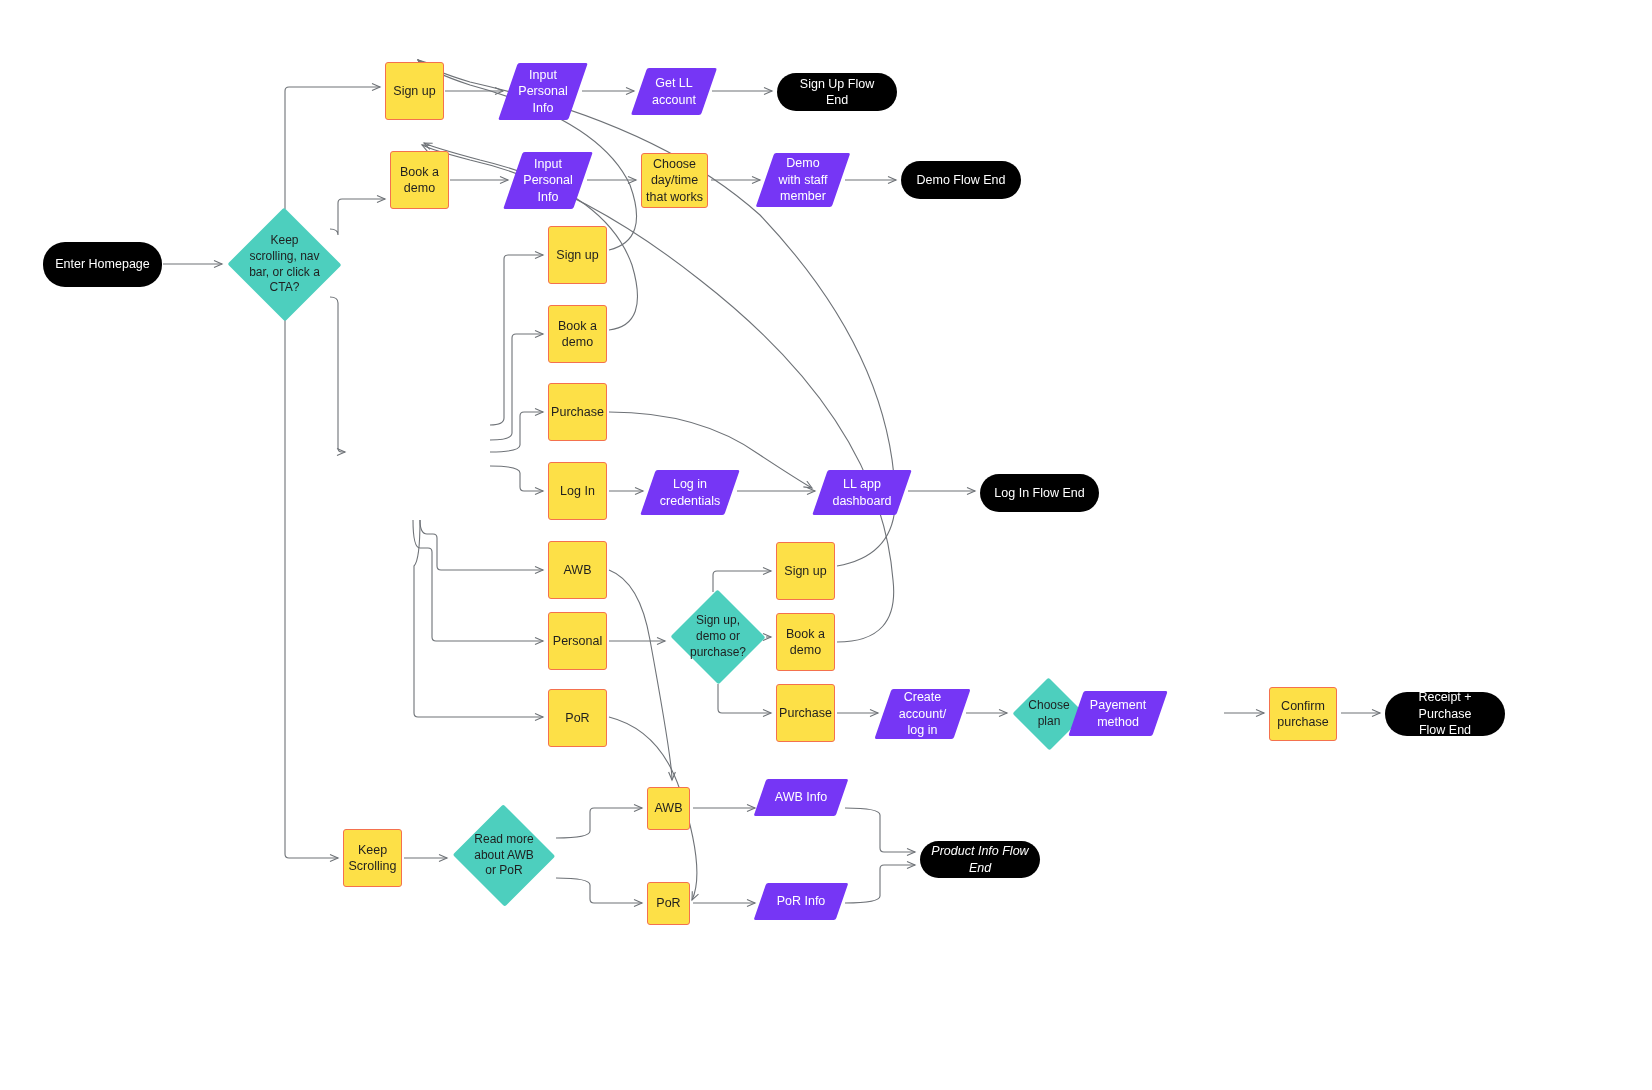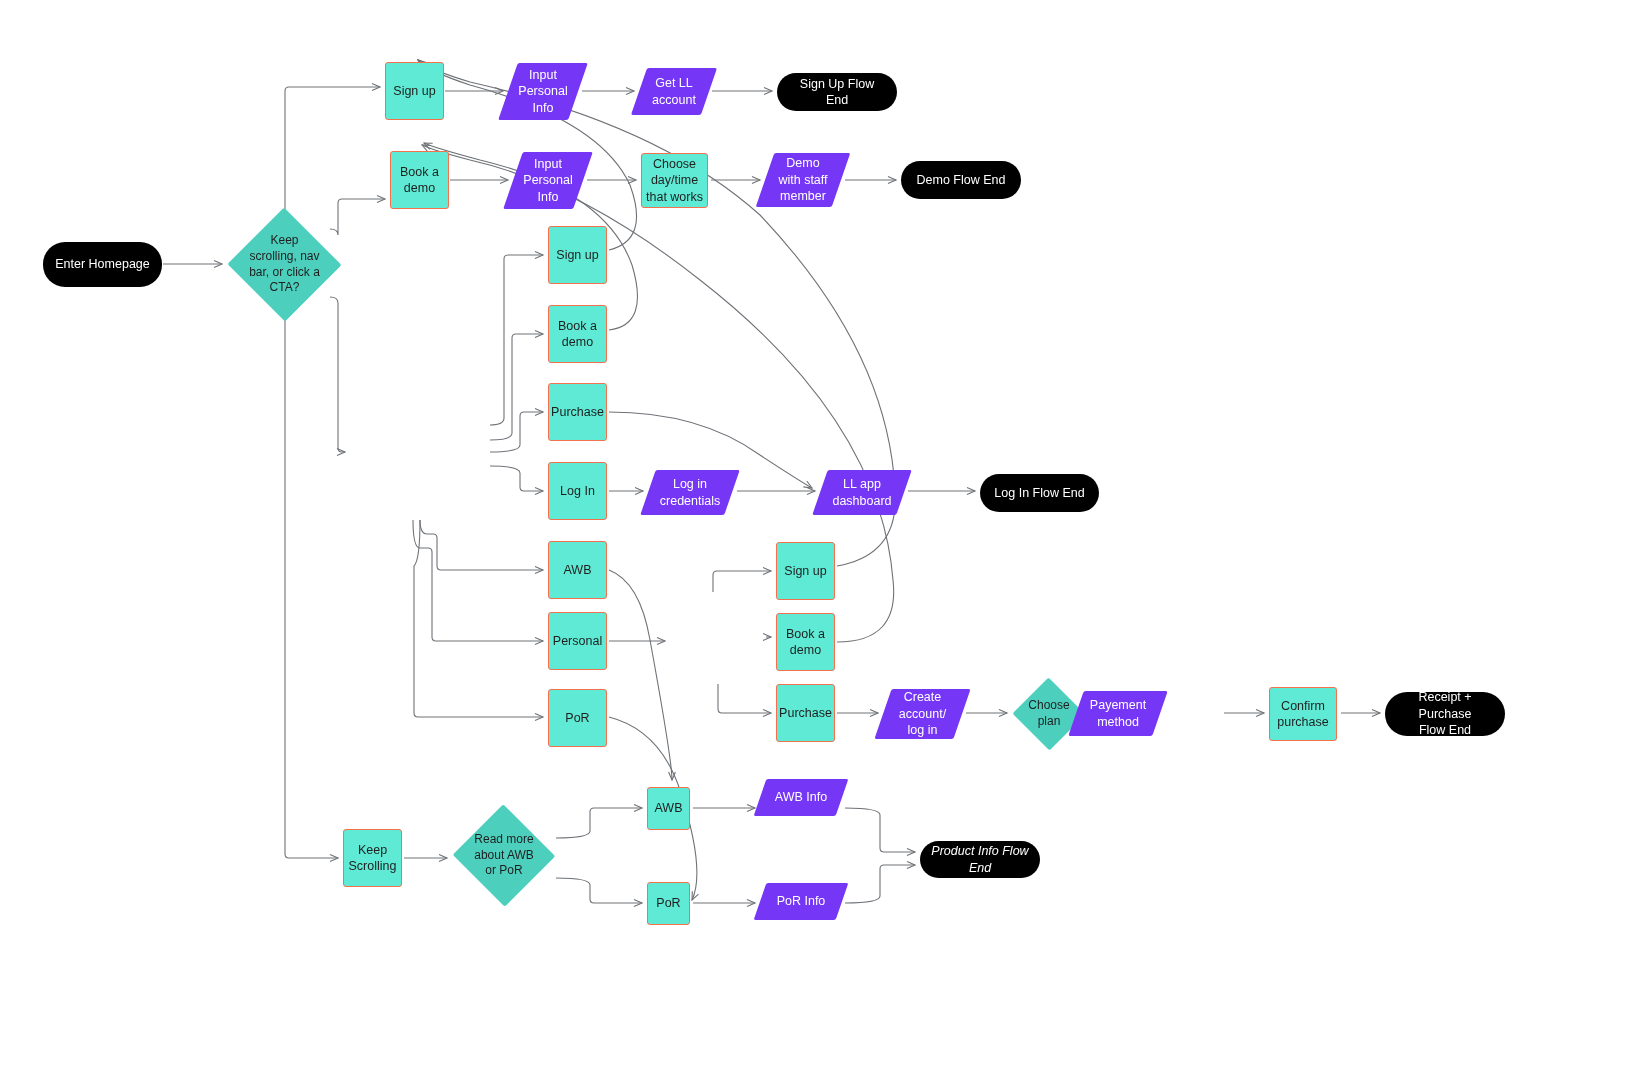--- a/index.html
+++ b/index.html
@@ -31,21 +31,21 @@
     display: flex;
     align-items: center;
     justify-content: center;
     text-align: center;
     line-height: 1.32;
     white-space: pre-line;
     z-index: 2;
   }
   
   .n-process {
-    background: #5eead4;
+    background: #fde047;
     border: 1.6px solid #F4714E;
     border-radius: 3px;
     color: #1f1f1f;
     font-size: 12.5px;
     padding: 2px 4px;
   }
   
   .n-term {
     background: #000000;
     border-radius: 22px;
@@ -198,20 +198,23 @@
     <div class="node n-process" style="left: 548px; top: 383px; width: 59px; height: 58px;"><span>Purchase</span></div>
     <div class="node n-process" style="left: 548px; top: 462px; width: 59px; height: 58px;"><span>Log In</span></div>
     <div class="node n-process" style="left: 548px; top: 541px; width: 59px; height: 58px;"><span>AWB</span></div>
     <div class="node n-process" style="left: 548px; top: 612px; width: 59px; height: 58px;"><span>Personal</span></div>
     <div class="node n-process" style="left: 548px; top: 689px; width: 59px; height: 58px;"><span>PoR</span></div>
     <div class="node n-data" style="left: 648px; top: 470px; width: 84px; height: 45px;"><div class="par"></div><span class="par-label">Log in
 credentials</span></div>
     <div class="node n-data" style="left: 820px; top: 470px; width: 84px; height: 45px;"><div class="par"></div><span class="par-label">LL app
 dashboard</span></div>
     <div class="node n-term" style="left: 980px; top: 474px; width: 119px; height: 38px;"><span>Log In Flow End</span></div>
+    <div class="node n-decision" style="left: 670px; top: 590px; width: 96px; height: 94px;"><div class="dia"></div><span class="dia-label">Sign up,
+demo or
+purchase?</span></div>
     <div class="node n-process" style="left: 776px; top: 542px; width: 59px; height: 58px;"><span>Sign up</span></div>
     <div class="node n-process" style="left: 776px; top: 613px; width: 59px; height: 58px;"><span>Book a
 demo</span></div>
     <div class="node n-process" style="left: 776px; top: 684px; width: 59px; height: 58px;"><span>Purchase</span></div>
     <div class="node n-data" style="left: 883px; top: 689px; width: 79px; height: 50px;"><div class="par"></div><span class="par-label">Create
 account/
 log in</span></div>
     <div class="node n-decision" style="left: 1012px; top: 678px; width: 74px; height: 72px;"><div class="dia"></div><span class="dia-label">Choose
 plan</span></div>
     <div class="node n-data" style="left: 1076px; top: 691px; width: 84px; height: 45px;"><div class="par"></div><span class="par-label">Payement

